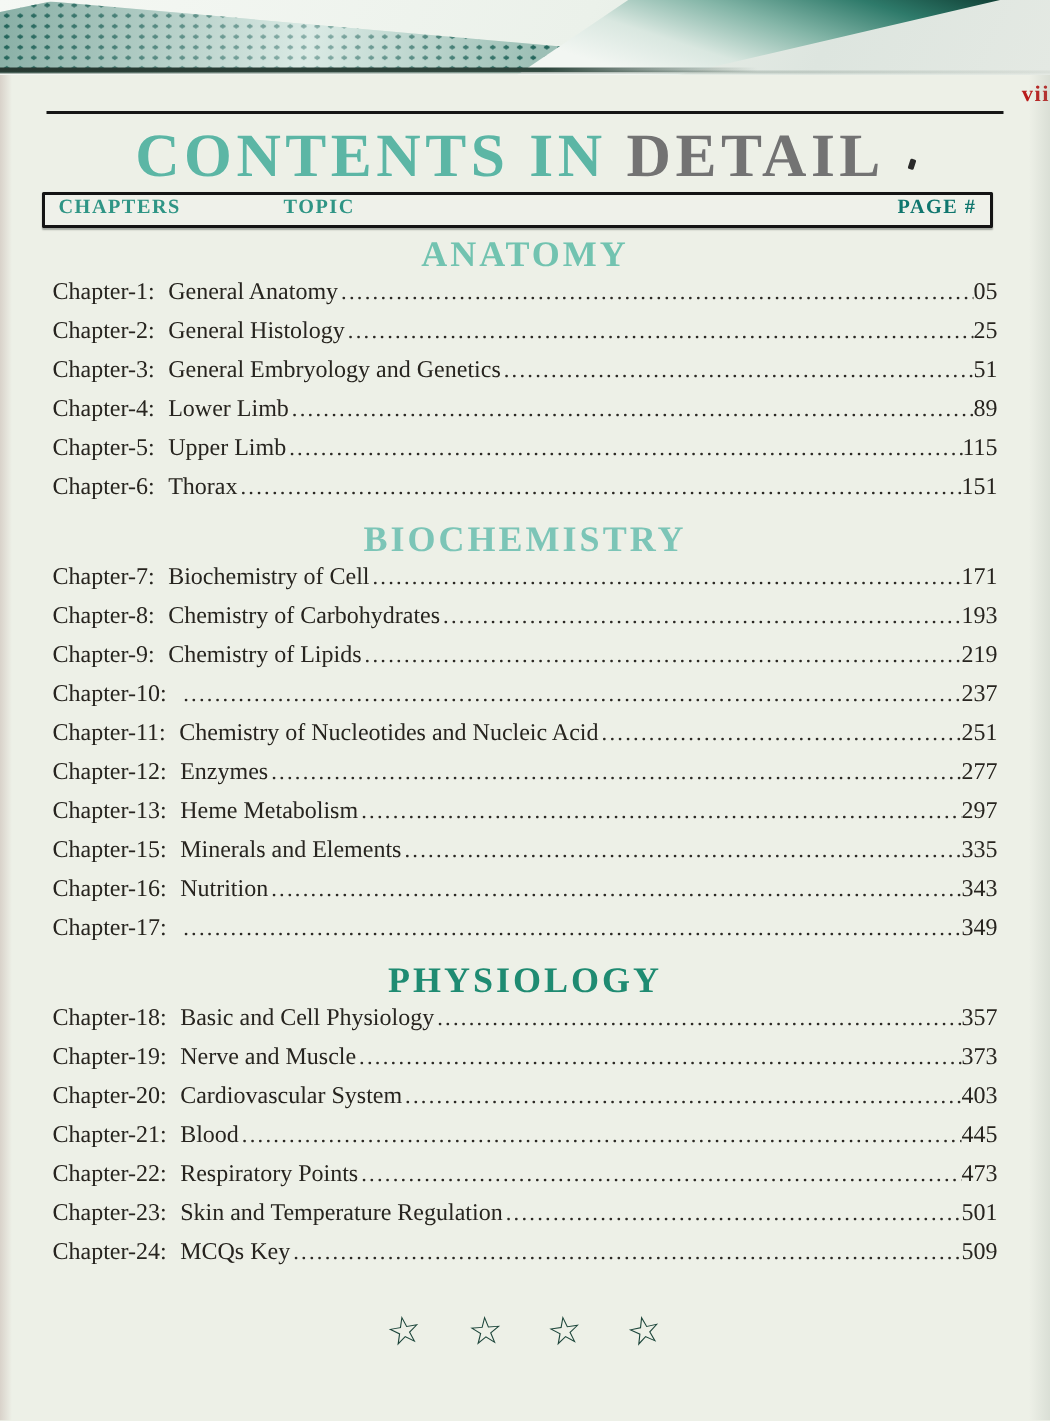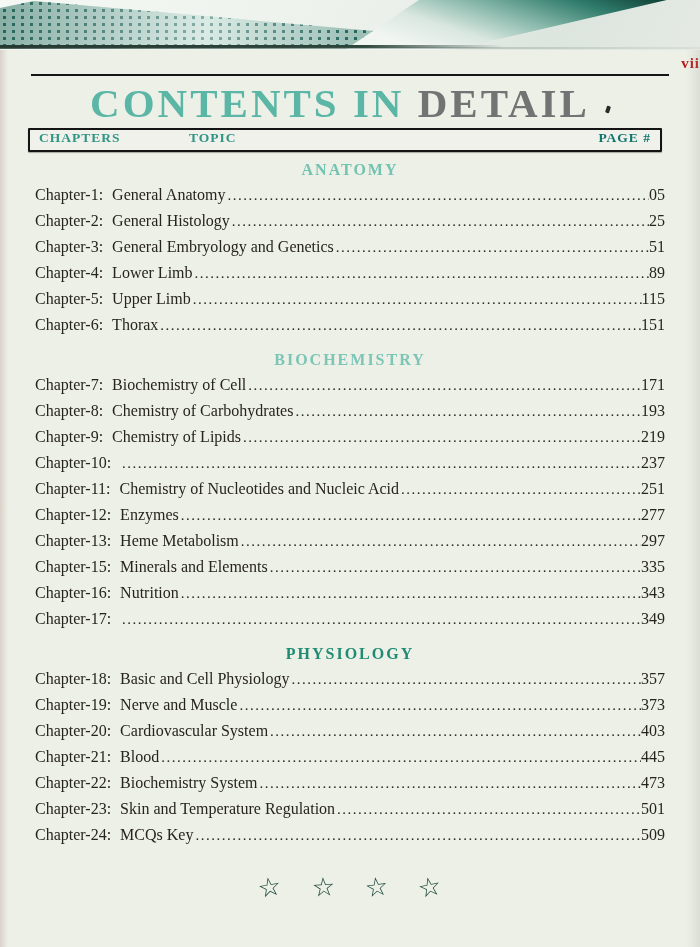--- a/index.html
+++ b/index.html
@@ -56,21 +56,21 @@
     margin-left:16px;border-radius:1px;transform:translateY(-4px) rotate(18deg);}
 
   .colhead{display:flex;align-items:flex-start;height:20px;margin:1px 38px 0 28px;
     border:2.5px solid #141414;border-radius:1px;padding:0 9px;
     font-weight:bold;font-size:13.5px;letter-spacing:1px;
     box-shadow:0 1px 1px rgba(20,30,26,.35);background:rgba(255,255,255,.12);}
   .c-chapters{color:#2f9585;width:150px;}
   .c-topic{color:#2f9585;}
   .c-page{margin-left:auto;color:#0f766e;}
 
-  .sec-head{text-align:center;font-weight:bold;font-size:16px;letter-spacing:2px;
+  .sec-head{text-align:center;font-weight:bold;font-size:24px;letter-spacing:2px;
     height:26px;line-height:26px;margin:5px 0 3px 0;}
 
   .row{display:flex;align-items:baseline;height:26px;margin:0 35px;
     font-size:16px;color:#27241f;white-space:nowrap;}
   .row .chap{margin-right:9px;}
   .row .leader{flex:1;overflow:hidden;margin-left:2px;color:#2b2823;}
   .row .leader::after{
     content:"....................................................................................................................................................................";
     letter-spacing:1.5px;font-size:15px;}
   .row .pg{text-align:right;}
@@ -223,21 +223,21 @@
         <span class="pg">403</span>
       </div>
       <div class="row">
         <span class="chap">Chapter-21:</span>
         <span class="topic">Blood</span>
         <span class="leader"></span>
         <span class="pg">445</span>
       </div>
       <div class="row">
         <span class="chap">Chapter-22:</span>
-        <span class="topic">Biochemistry System</span>
+        <span class="topic">Respiratory Points</span>
         <span class="leader"></span>
         <span class="pg">473</span>
       </div>
       <div class="row">
         <span class="chap">Chapter-23:</span>
         <span class="topic">Skin and Temperature Regulation</span>
         <span class="leader"></span>
         <span class="pg">501</span>
       </div>
       <div class="row">

